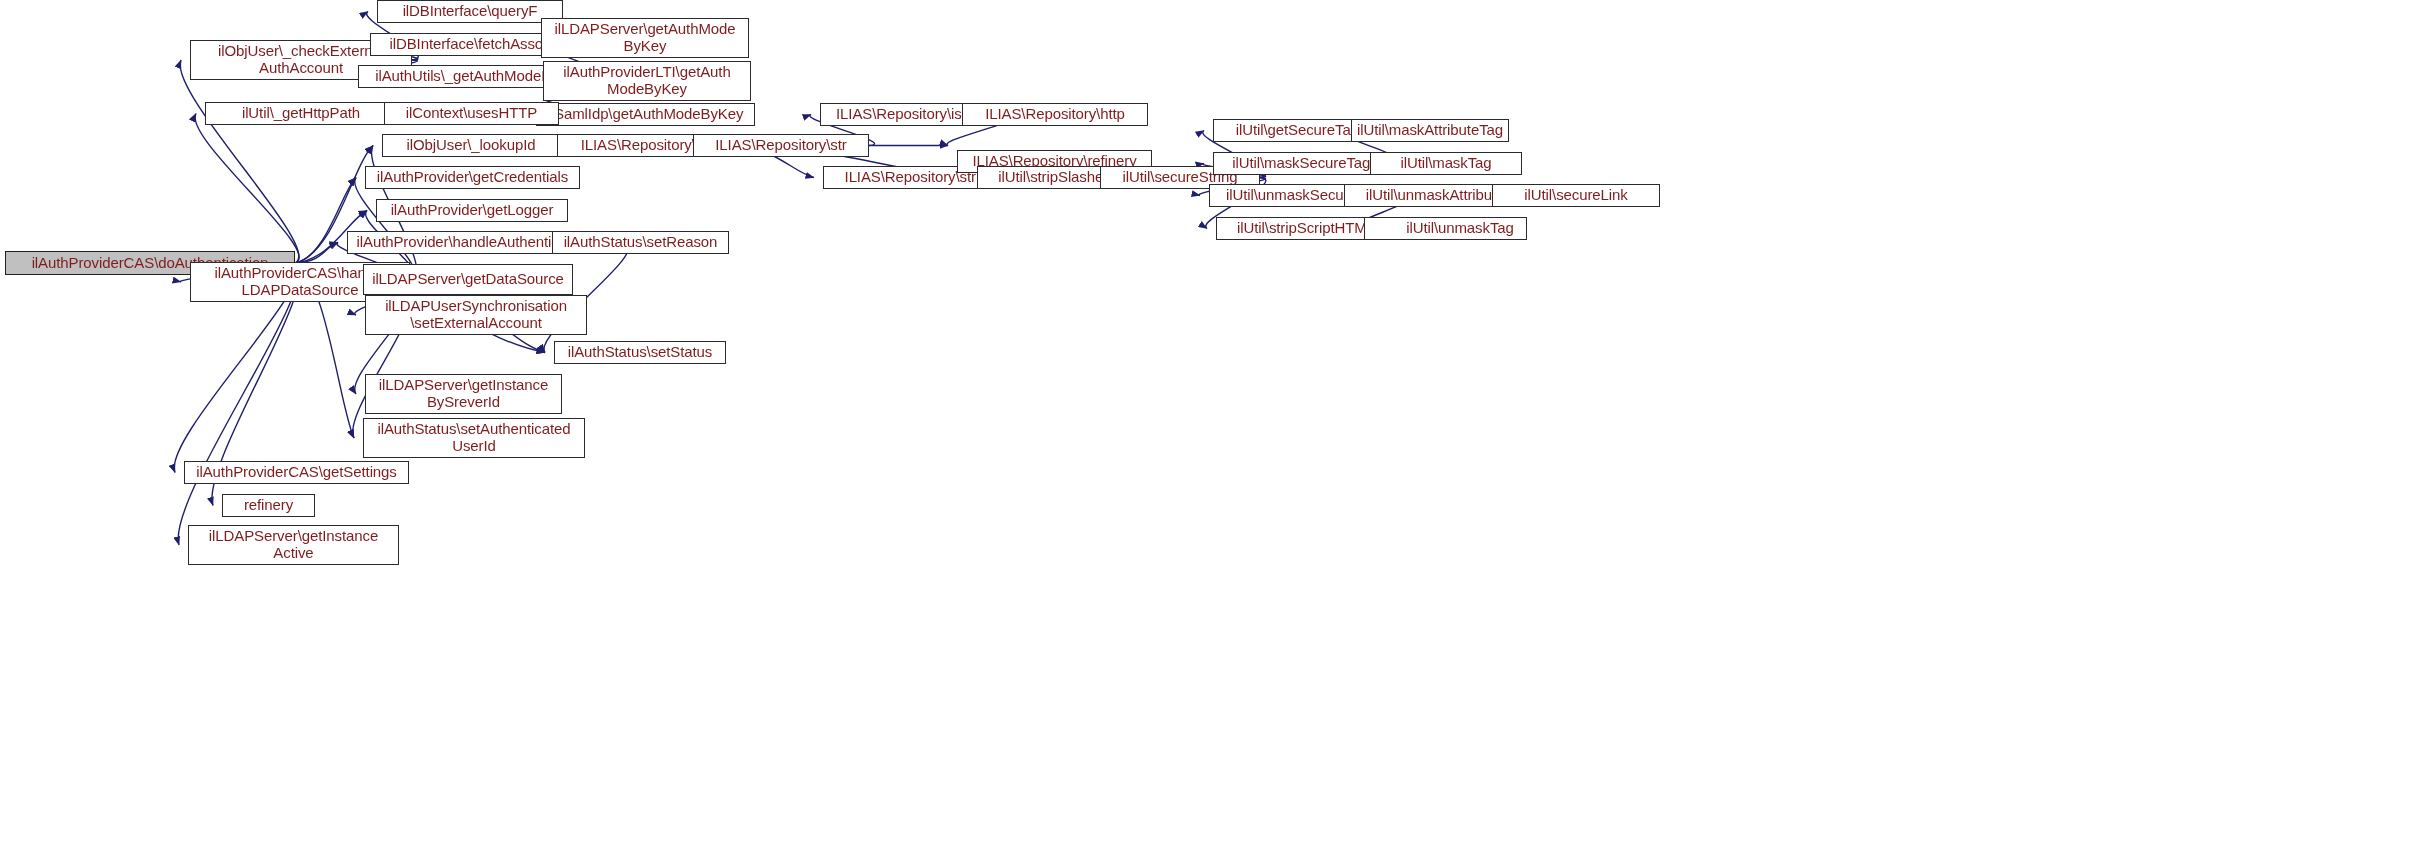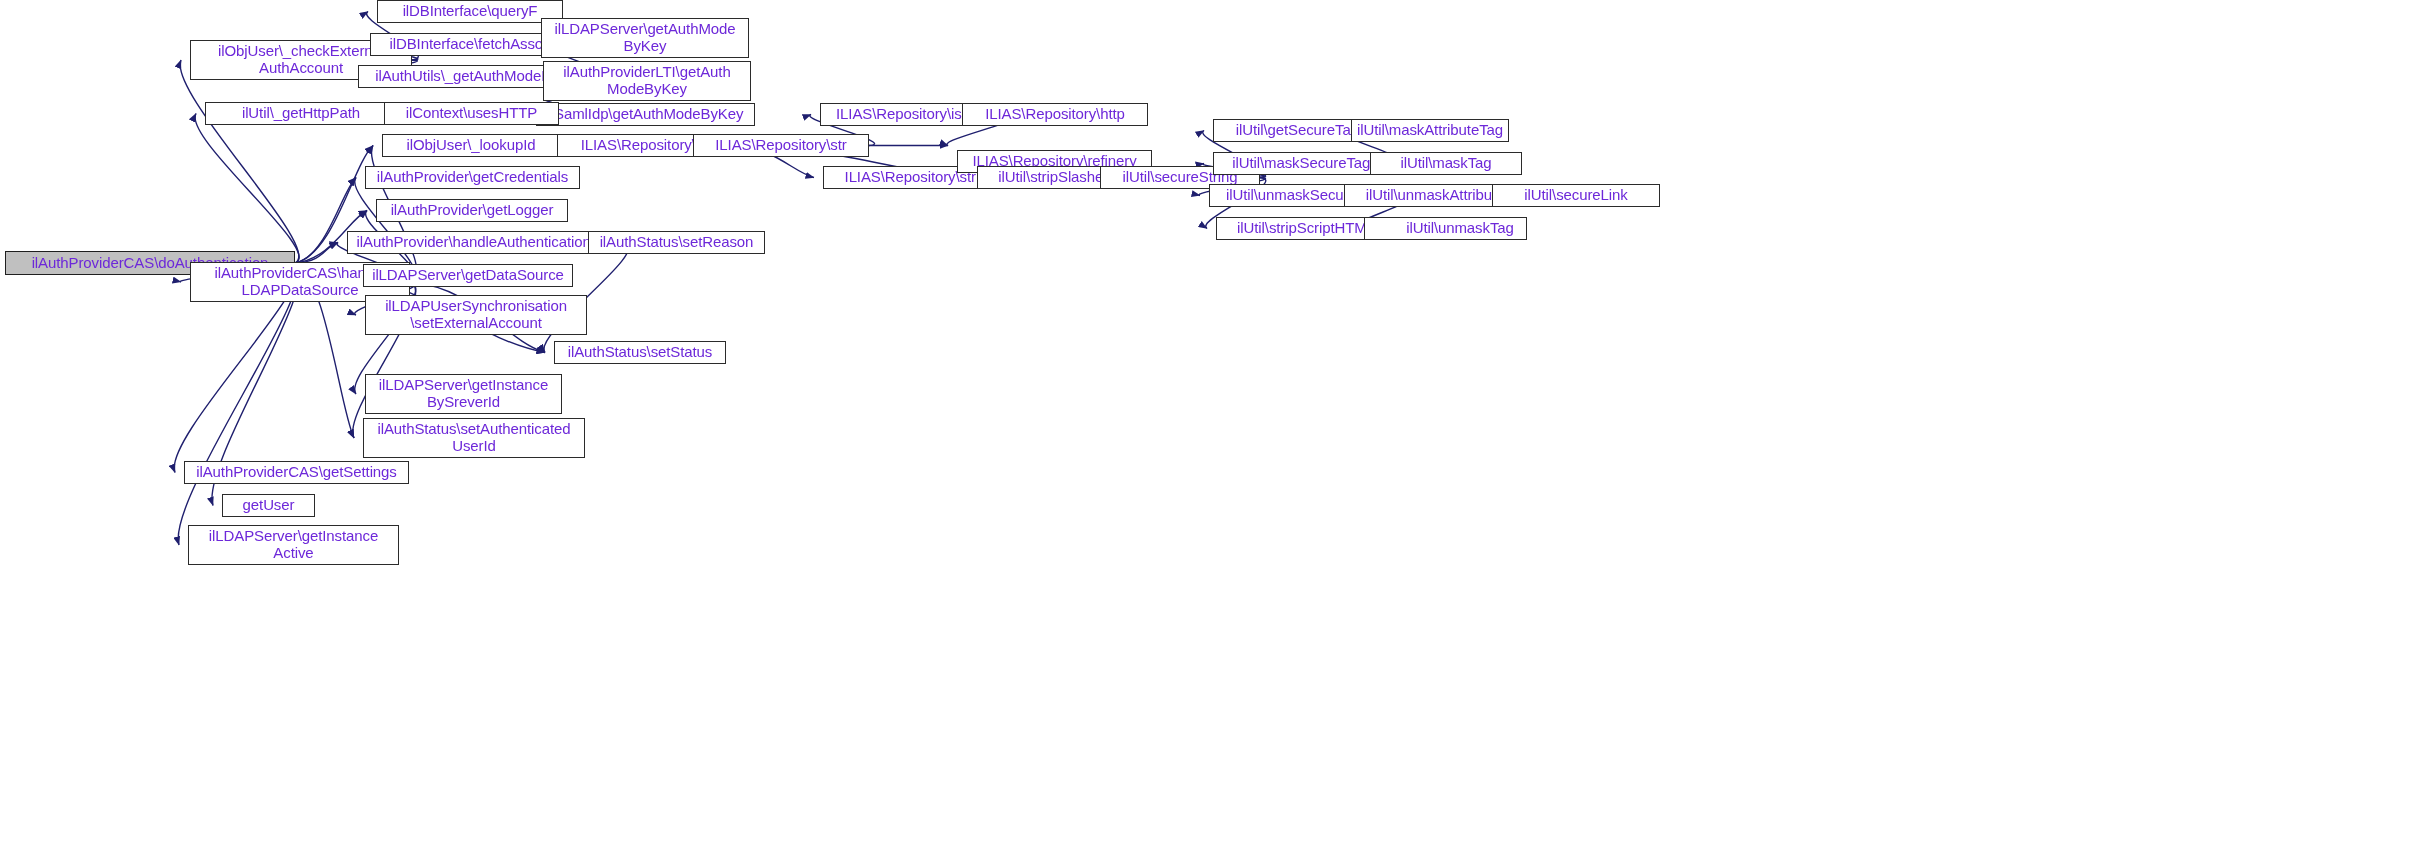--- a/index.html
+++ b/index.html
@@ -21,21 +21,21 @@
     top: 0;
     width: 2424px;
     height: 866px;
     pointer-events: none;
   }
   .node {
     position: absolute;
     box-sizing: border-box;
     border: 1px solid #2b2b2b;
     background: #ffffff;
-    color: #6d28d9;
+    color: #7f1d1d;
     font-size: 15px;
     line-height: 1.12;
     display: flex;
     align-items: center;
     justify-content: center;
     text-align: center;
     white-space: pre-line;
     padding: 0 3px;
     letter-spacing: -0.1px;
   }
@@ -134,29 +134,29 @@
       <div class="node" style="left: 1209px; top: 184px; width: 196px; height: 23px;">ilUtil\unmaskSecureTags</div>
       <div class="node" style="left: 1216px; top: 217px; width: 180px; height: 23px;">ilUtil\stripScriptHTML</div>
       <div class="node" style="left: 1351px; top: 119px; width: 158px; height: 23px;">ilUtil\maskAttributeTag</div>
       <div class="node" style="left: 1370px; top: 152px; width: 152px; height: 23px;">ilUtil\maskTag</div>
       <div class="node" style="left: 1344px; top: 184px; width: 206px; height: 23px;">ilUtil\unmaskAttributeTag</div>
       <div class="node" style="left: 1364px; top: 217px; width: 163px; height: 23px; padding-left: 32px;">ilUtil\unmaskTag</div>
       <div class="node" style="left: 1492px; top: 184px; width: 168px; height: 23px;">ilUtil\secureLink</div>
       <div class="node" style="left: 365px; top: 166px; width: 215px; height: 23px;">ilAuthProvider\getCredentials</div>
       <div class="node" style="left: 376px; top: 199px; width: 192px; height: 23px;">ilAuthProvider\getLogger</div>
       <div class="node" style="left: 347px; top: 231px; width: 277px; height: 23px;">ilAuthProvider\handleAuthenticationFail</div>
-      <div class="node" style="left: 552px; top: 231px; width: 177px; height: 23px; margin-left: 36px;">ilAuthStatus\setReason</div>
+      <div class="node" style="left: 552px; top: 231px; width: 177px; height: 23px;">ilAuthStatus\setReason</div>
       <div class="node" style="left: 190px; top: 262px; width: 220px; height: 40px;">ilAuthProviderCAS\handle
 LDAPDataSource</div>
-      <div class="node" style="left: 363px; top: 264px; width: 210px; height: 23px;">ilLDAPServer\getDataSource</div>
+      <div class="node" style="left: 363px; top: 264px; width: 210px; height: 31px;">ilLDAPServer\getDataSource</div>
       <div class="node" style="left: 365px; top: 295px; width: 222px; height: 40px;">ilLDAPUserSynchronisation
 \setExternalAccount</div>
       <div class="node" style="left: 554px; top: 341px; width: 172px; height: 23px;">ilAuthStatus\setStatus</div>
       <div class="node" style="left: 365px; top: 374px; width: 197px; height: 40px;">ilLDAPServer\getInstance
 BySreverId</div>
       <div class="node" style="left: 363px; top: 418px; width: 222px; height: 40px;">ilAuthStatus\setAuthenticated
 UserId</div>
       <div class="node" style="left: 184px; top: 461px; width: 225px; height: 23px;">ilAuthProviderCAS\getSettings</div>
-      <div class="node" style="left: 222px; top: 494px; width: 93px; height: 23px;">getUser</div>
+      <div class="node" style="left: 222px; top: 494px; width: 93px; height: 23px;">refinery</div>
       <div class="node" style="left: 188px; top: 525px; width: 211px; height: 40px;">ilLDAPServer\getInstance
 Active</div>
     </div>
 </div>
 
 </body></html>

